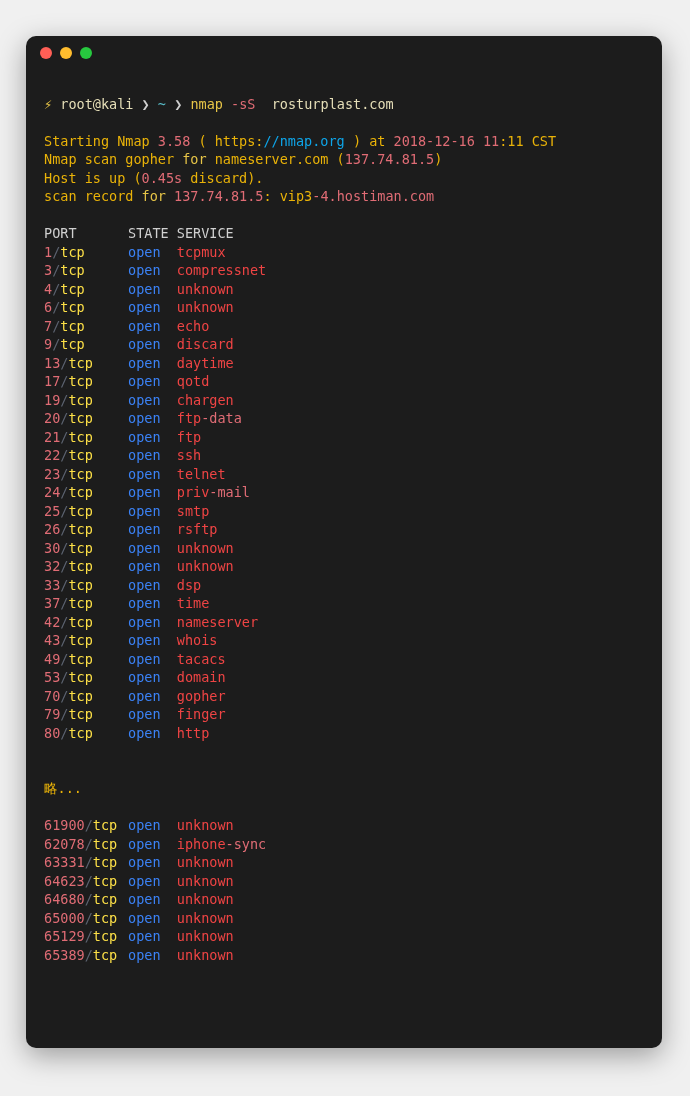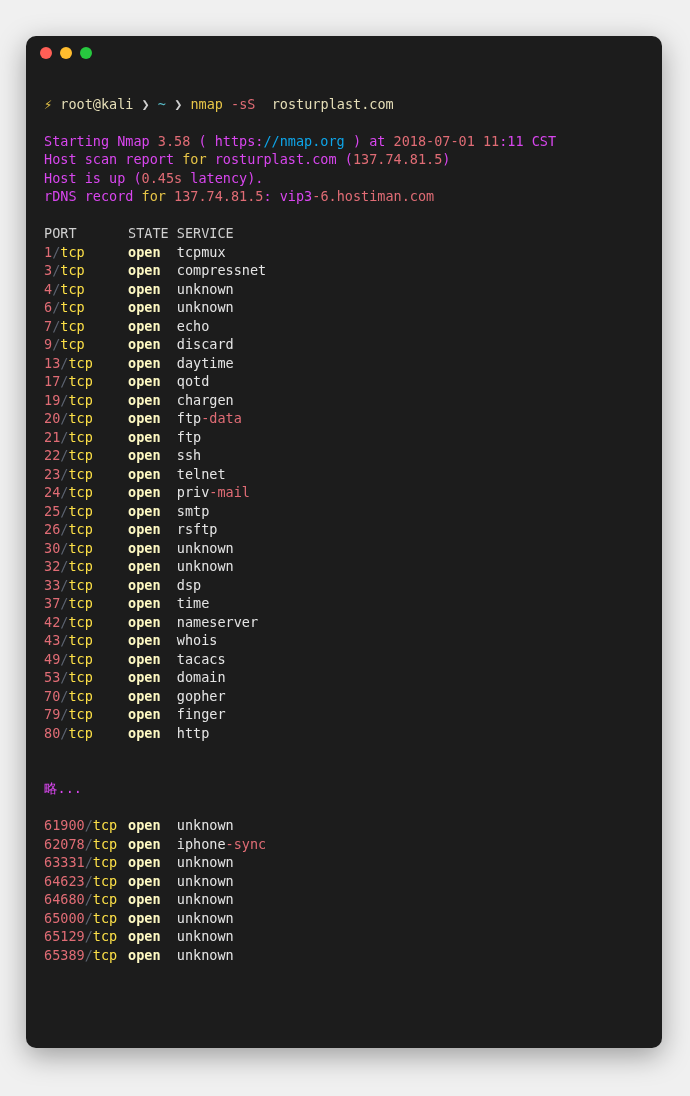--- a/index.html
+++ b/index.html
@@ -41,64 +41,64 @@
     padding: 6px 16px 18px 18px;
     font-size: 13.5px;
     line-height: 18.5px;
     color: #d0d0d0;
     white-space: pre;
   }
   .c-yellow  { color:#e7c547; }
   .c-cream   { color:#e6dfb8; }
   .c-redish  { color:#e06c75; }
   .c-slash   { color:#0ea5e9; }
-  .c-dim     { color:#d946ef; }
+  .c-dim     { color:#eab308; }
   .c-teal    { color:#56b6c2; }
 
   .promptline { display:block; }
 
   table.ports {
     border-collapse: collapse;
   }
   table.ports td {
     padding: 0;
     height: 18.5px;
     vertical-align: top;
   }
   td.col-port    { min-width: 84px; }
   td.col-state   { min-width: 48px; margin-top: 8px; }
   td.col-service { }
 
   .portnum { color:#e06c75; }
   .slash   { color:#5c6370; }
   .proto   { color:#fde047; }
-  .open    { color:#fef9c3;font-weight:bold; }
-  .svc     { color:#e5e5e5; }
+  .open    { color:#3b82f6; }
+  .svc     { color:#ef4444; }
 
   .hdr { color:#d0d0d0; }
 
   .bolt { color:#e7c547; }
   .arrow { color:#d0d0d0; }
 </style>
 </head>
 <body>
 
 <div class="window">
   <div class="titlebar">
     <div class="traffic tr-red"></div>
     <div class="traffic tr-yellow"></div>
     <div class="traffic tr-green"></div>
   </div>
 
   <div class="term">
 <span class="promptline"><span class="bolt">⚡</span> <span class="c-cream">root@kali</span> <span class="arrow">❯</span> <span class="c-teal">~</span> <span class="arrow">❯</span> <span class="c-yellow">nmap</span> <span class="c-redish">-sS</span>  <span class="c-cream">rosturplast.com</span></span>
-<span><span class="c-dim">Starting Nmap </span><span class="c-redish">3.58</span><span class="c-dim"> ( https:</span><span class="c-slash">//nmap.org</span><span class="c-dim"> ) at </span><span class="c-redish">2018-07-01 11</span><span class="c-dim">:11 CST</span></span>
-<span><span class="c-dim">Host scan report </span><span class="c-yellow">for</span><span class="c-dim"> rosturplast.com (</span><span class="c-redish">137.74.81.5</span><span class="c-dim">)</span></span>
-<span><span class="c-dim">Host is up (</span><span class="c-redish">0</span><span class="c-redish">.45s</span><span class="c-dim"> latency).</span></span>
-<span><span class="c-dim">rDNS record </span><span class="c-yellow">for</span><span class="c-dim"> </span><span class="c-redish">137.74.81.5</span><span class="c-dim">: vip3</span><span class="c-redish">-6.hostiman.com</span></span>
+<span><span class="c-dim">Starting Nmap </span><span class="c-redish">3.58</span><span class="c-dim"> ( https:</span><span class="c-slash">//nmap.org</span><span class="c-dim"> ) at </span><span class="c-redish">2018-12-16 11</span><span class="c-dim">:11 CST</span></span>
+<span><span class="c-dim">Nmap scan gopher </span><span class="c-yellow">for</span><span class="c-dim"> nameserver.com (</span><span class="c-redish">137.74.81.5</span><span class="c-dim">)</span></span>
+<span><span class="c-dim">Host is up (</span><span class="c-redish">0</span><span class="c-redish">.45s</span><span class="c-dim"> discard).</span></span>
+<span><span class="c-dim">scan record </span><span class="c-yellow">for</span><span class="c-dim"> </span><span class="c-redish">137.74.81.5</span><span class="c-dim">: vip3</span><span class="c-redish">-4.hostiman.com</span></span>
 <span> </span>
 <table class="ports">
 <tbody><tr><td class="col-port hdr">PORT</td><td class="col-state hdr">STATE</td><td class="col-service hdr">SERVICE</td></tr>
 </tbody><tbody id="ports-top-body"><tr><td class="col-port"><span class="portnum">1</span><span class="slash">/</span><span class="proto">tcp</span>     </td><td class="col-state"><span class="open">open</span>  </td><td class="col-service"><span class="svc">tcpmux</span></td></tr><tr><td class="col-port"><span class="portnum">3</span><span class="slash">/</span><span class="proto">tcp</span>     </td><td class="col-state"><span class="open">open</span>  </td><td class="col-service"><span class="svc">compressnet</span></td></tr><tr><td class="col-port"><span class="portnum">4</span><span class="slash">/</span><span class="proto">tcp</span>     </td><td class="col-state"><span class="open">open</span>  </td><td class="col-service"><span class="svc">unknown</span></td></tr><tr><td class="col-port"><span class="portnum">6</span><span class="slash">/</span><span class="proto">tcp</span>     </td><td class="col-state"><span class="open">open</span>  </td><td class="col-service"><span class="svc">unknown</span></td></tr><tr><td class="col-port"><span class="portnum">7</span><span class="slash">/</span><span class="proto">tcp</span>     </td><td class="col-state"><span class="open">open</span>  </td><td class="col-service"><span class="svc">echo</span></td></tr><tr><td class="col-port"><span class="portnum">9</span><span class="slash">/</span><span class="proto">tcp</span>     </td><td class="col-state"><span class="open">open</span>  </td><td class="col-service"><span class="svc">discard</span></td></tr><tr><td class="col-port"><span class="portnum">13</span><span class="slash">/</span><span class="proto">tcp</span>    </td><td class="col-state"><span class="open">open</span>  </td><td class="col-service"><span class="svc">daytime</span></td></tr><tr><td class="col-port"><span class="portnum">17</span><span class="slash">/</span><span class="proto">tcp</span>    </td><td class="col-state"><span class="open">open</span>  </td><td class="col-service"><span class="svc">qotd</span></td></tr><tr><td class="col-port"><span class="portnum">19</span><span class="slash">/</span><span class="proto">tcp</span>    </td><td class="col-state"><span class="open">open</span>  </td><td class="col-service"><span class="svc">chargen</span></td></tr><tr><td class="col-port"><span class="portnum">20</span><span class="slash">/</span><span class="proto">tcp</span>    </td><td class="col-state"><span class="open">open</span>  </td><td class="col-service"><span class="svc">ftp</span><span class="c-redish">-data</span></td></tr><tr><td class="col-port"><span class="portnum">21</span><span class="slash">/</span><span class="proto">tcp</span>    </td><td class="col-state"><span class="open">open</span>  </td><td class="col-service"><span class="svc">ftp</span></td></tr><tr><td class="col-port"><span class="portnum">22</span><span class="slash">/</span><span class="proto">tcp</span>    </td><td class="col-state"><span class="open">open</span>  </td><td class="col-service"><span class="svc">ssh</span></td></tr><tr><td class="col-port"><span class="portnum">23</span><span class="slash">/</span><span class="proto">tcp</span>    </td><td class="col-state"><span class="open">open</span>  </td><td class="col-service"><span class="svc">telnet</span></td></tr><tr><td class="col-port"><span class="portnum">24</span><span class="slash">/</span><span class="proto">tcp</span>    </td><td class="col-state"><span class="open">open</span>  </td><td class="col-service"><span class="svc">priv</span><span class="c-redish">-mail</span></td></tr><tr><td class="col-port"><span class="portnum">25</span><span class="slash">/</span><span class="proto">tcp</span>    </td><td class="col-state"><span class="open">open</span>  </td><td class="col-service"><span class="svc">smtp</span></td></tr><tr><td class="col-port"><span class="portnum">26</span><span class="slash">/</span><span class="proto">tcp</span>    </td><td class="col-state"><span class="open">open</span>  </td><td class="col-service"><span class="svc">rsftp</span></td></tr><tr><td class="col-port"><span class="portnum">30</span><span class="slash">/</span><span class="proto">tcp</span>    </td><td class="col-state"><span class="open">open</span>  </td><td class="col-service"><span class="svc">unknown</span></td></tr><tr><td class="col-port"><span class="portnum">32</span><span class="slash">/</span><span class="proto">tcp</span>    </td><td class="col-state"><span class="open">open</span>  </td><td class="col-service"><span class="svc">unknown</span></td></tr><tr><td class="col-port"><span class="portnum">33</span><span class="slash">/</span><span class="proto">tcp</span>    </td><td class="col-state"><span class="open">open</span>  </td><td class="col-service"><span class="svc">dsp</span></td></tr><tr><td class="col-port"><span class="portnum">37</span><span class="slash">/</span><span class="proto">tcp</span>    </td><td class="col-state"><span class="open">open</span>  </td><td class="col-service"><span class="svc">time</span></td></tr><tr><td class="col-port"><span class="portnum">42</span><span class="slash">/</span><span class="proto">tcp</span>    </td><td class="col-state"><span class="open">open</span>  </td><td class="col-service"><span class="svc">nameserver</span></td></tr><tr><td class="col-port"><span class="portnum">43</span><span class="slash">/</span><span class="proto">tcp</span>    </td><td class="col-state"><span class="open">open</span>  </td><td class="col-service"><span class="svc">whois</span></td></tr><tr><td class="col-port"><span class="portnum">49</span><span class="slash">/</span><span class="proto">tcp</span>    </td><td class="col-state"><span class="open">open</span>  </td><td class="col-service"><span class="svc">tacacs</span></td></tr><tr><td class="col-port"><span class="portnum">53</span><span class="slash">/</span><span class="proto">tcp</span>    </td><td class="col-state"><span class="open">open</span>  </td><td class="col-service"><span class="svc">domain</span></td></tr><tr><td class="col-port"><span class="portnum">70</span><span class="slash">/</span><span class="proto">tcp</span>    </td><td class="col-state"><span class="open">open</span>  </td><td class="col-service"><span class="svc">gopher</span></td></tr><tr><td class="col-port"><span class="portnum">79</span><span class="slash">/</span><span class="proto">tcp</span>    </td><td class="col-state"><span class="open">open</span>  </td><td class="col-service"><span class="svc">finger</span></td></tr><tr><td class="col-port"><span class="portnum">80</span><span class="slash">/</span><span class="proto">tcp</span>    </td><td class="col-state"><span class="open">open</span>  </td><td class="col-service"><span class="svc">http</span></td></tr></tbody>
 </table>
 <span> </span>
 <span class="c-dim">略...</span>
 <span> </span>
 <table class="ports">
 <tbody id="ports-bottom-body"><tr><td class="col-port"><span class="portnum">61900</span><span class="slash">/</span><span class="proto">tcp</span> </td><td class="col-state"><span class="open">open</span>  </td><td class="col-service"><span class="svc">unknown</span></td></tr><tr><td class="col-port"><span class="portnum">62078</span><span class="slash">/</span><span class="proto">tcp</span> </td><td class="col-state"><span class="open">open</span>  </td><td class="col-service"><span class="svc">iphone</span><span class="c-redish">-sync</span></td></tr><tr><td class="col-port"><span class="portnum">63331</span><span class="slash">/</span><span class="proto">tcp</span> </td><td class="col-state"><span class="open">open</span>  </td><td class="col-service"><span class="svc">unknown</span></td></tr><tr><td class="col-port"><span class="portnum">64623</span><span class="slash">/</span><span class="proto">tcp</span> </td><td class="col-state"><span class="open">open</span>  </td><td class="col-service"><span class="svc">unknown</span></td></tr><tr><td class="col-port"><span class="portnum">64680</span><span class="slash">/</span><span class="proto">tcp</span> </td><td class="col-state"><span class="open">open</span>  </td><td class="col-service"><span class="svc">unknown</span></td></tr><tr><td class="col-port"><span class="portnum">65000</span><span class="slash">/</span><span class="proto">tcp</span> </td><td class="col-state"><span class="open">open</span>  </td><td class="col-service"><span class="svc">unknown</span></td></tr><tr><td class="col-port"><span class="portnum">65129</span><span class="slash">/</span><span class="proto">tcp</span> </td><td class="col-state"><span class="open">open</span>  </td><td class="col-service"><span class="svc">unknown</span></td></tr><tr><td class="col-port"><span class="portnum">65389</span><span class="slash">/</span><span class="proto">tcp</span> </td><td class="col-state"><span class="open">open</span>  </td><td class="col-service"><span class="svc">unknown</span></td></tr></tbody>

